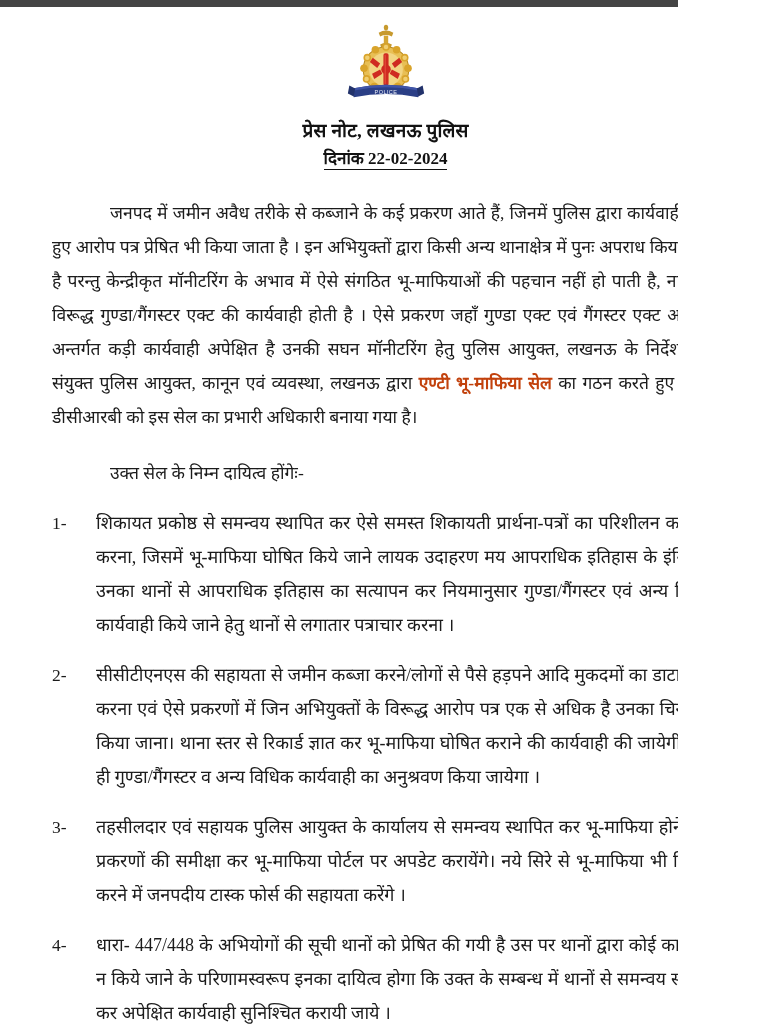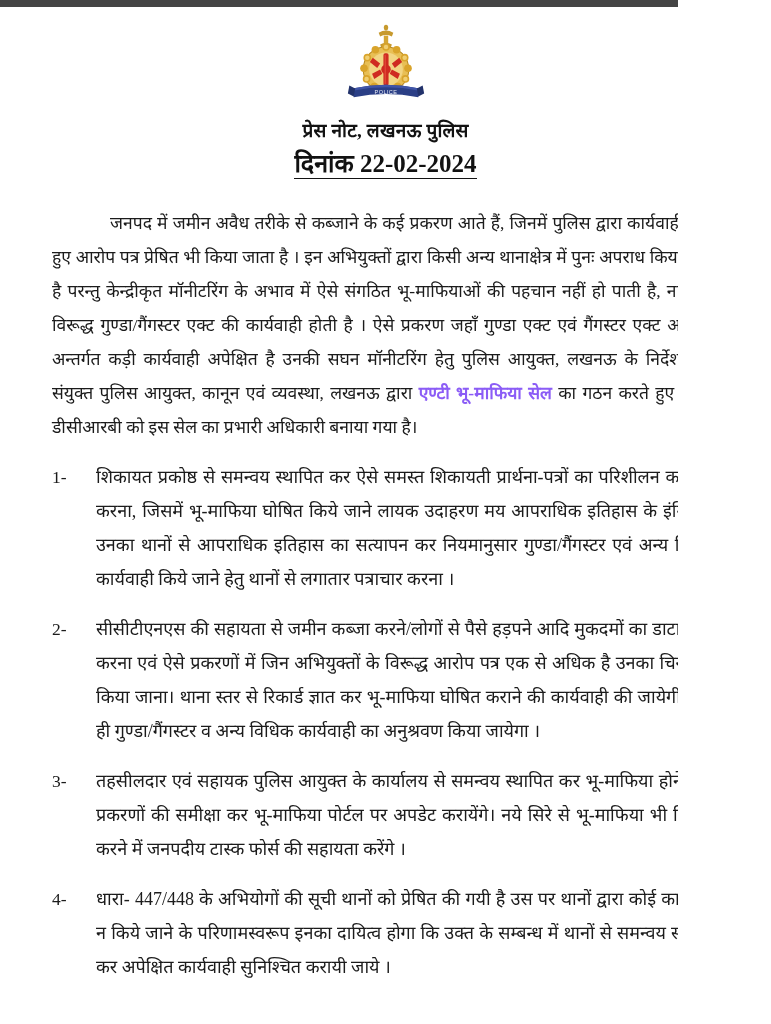--- a/index.html
+++ b/index.html
@@ -55,21 +55,21 @@
     font-weight: bold;
     font-size: 19px;
     letter-spacing: 0.2px;
     margin: 6px 0 0 0;
     line-height: 1.3;
     color: #121212;
   }
   .doc-date {
     text-align: center;
     font-weight: bold;
-    font-size: 25px;
+    font-size: 17px;
     margin: 4px 0 16px 0;
     line-height: 1.3;
     color: #121212;
   }
   .doc-date span {
     border-bottom: 1.6px solid #121212;
     padding-bottom: 1px;
   }
 
   
@@ -87,21 +87,21 @@
   }
   .lead-in {
     margin: 22px 0 0 0;
     font-size: 17.5px;
     line-height: 34px;
     text-indent: 58px;
     color: #1b1b1b;
   }
   b, strong {
     font-weight: bold;
-    color: #8b5cf6;
+    color: #c2410c;
   }
 
   
   ol.duties {
     list-style: none;
     margin: 16px 0 0 0;
     padding: 0;
   }
   ol.duties > li {
     display: flex;
@@ -199,20 +199,21 @@
       </svg>
     </div>
 
     <div class="doc-title">प्रेस नोट, लखनऊ पुलिस</div>
     <div class="doc-date"><span>दिनांक 22-02-2024</span></div>
 
     <div class="body-block">
 
       <p class="para"><span>जनपद में जमीन अवैध तरीके से कब्जाने के कई प्रकरण आते हैं, जिनमें पुलिस द्वारा कार्यवाही करते हुए आरोप पत्र प्रेषित भी किया जाता है । इन अभियुक्तों द्वारा किसी अन्य थानाक्षेत्र में पुनः अपराध किया जाता है परन्तु केन्द्रीकृत मॉनीटरिंग के अभाव में ऐसे संगठित भू-माफियाओं की पहचान नहीं हो पाती है, ना इनके विरूद्ध गुण्डा/गैंगस्टर एक्ट की कार्यवाही होती है । ऐसे प्रकरण जहाँ गुण्डा एक्ट एवं गैंगस्टर एक्ट आदि के अन्तर्गत कड़ी कार्यवाही अपेक्षित है उनकी सघन मॉनीटरिंग हेतु पुलिस आयुक्त, लखनऊ के निर्देशानुसार संयुक्त पुलिस आयुक्त, कानून एवं व्यवस्था, लखनऊ द्वारा </span><b>एण्टी भू-माफिया सेल</b><span> का गठन करते हुए प्रभारी डीसीआरबी को इस सेल का प्रभारी अधिकारी बनाया गया है।</span></p>
 
+      <p class="lead-in">उक्त सेल के निम्न दायित्व होंगेः-</p>
 
       <ol class="duties">
         <li>
           <div class="marker">1-</div>
           <div class="item-text">शिकायत प्रकोष्ठ से समन्वय स्थापित कर ऐसे समस्त शिकायती प्रार्थना-पत्रों का परिशीलन कर ज्ञात करना, जिसमें भू-माफिया घोषित किये जाने लायक उदाहरण मय आपराधिक इतिहास के इंगित है। उनका थानों से आपराधिक इतिहास का सत्यापन कर नियमानुसार गुण्डा/गैंगस्टर एवं अन्य विधिक कार्यवाही किये जाने हेतु थानों से लगातार पत्राचार करना ।</div>
         </li>
         <li>
           <div class="marker">2-</div>
           <div class="item-text">सीसीटीएनएस की सहायता से जमीन कब्जा करने/लोगों से पैसे हड़पने आदि मुकदमों का डाटा एकत्र करना एवं ऐसे प्रकरणों में जिन अभियुक्तों के विरूद्ध आरोप पत्र एक से अधिक है उनका चिन्हांकन किया जाना। थाना स्तर से रिकार्ड ज्ञात कर भू-माफिया घोषित कराने की कार्यवाही की जायेगी, साथ ही गुण्डा/गैंगस्टर व अन्य विधिक कार्यवाही का अनुश्रवण किया जायेगा ।</div>
         </li>

